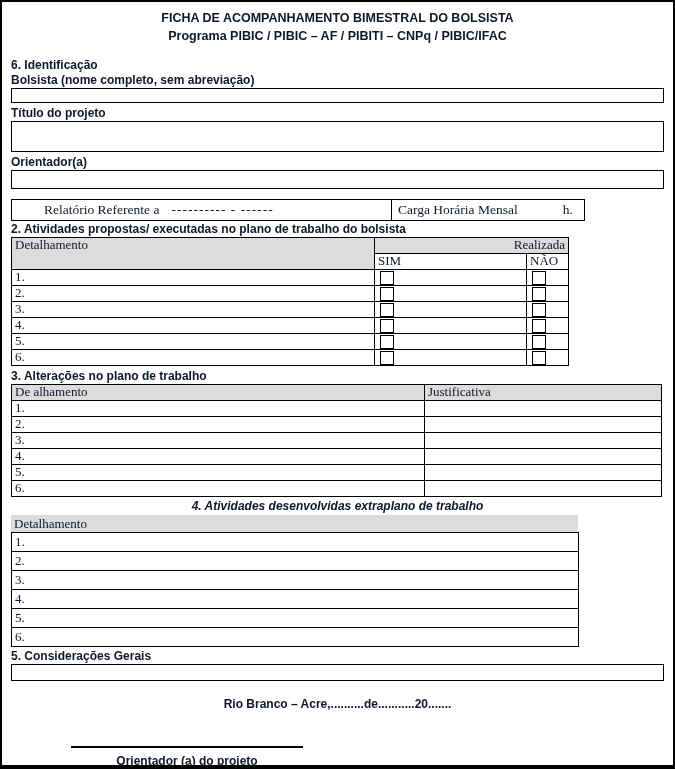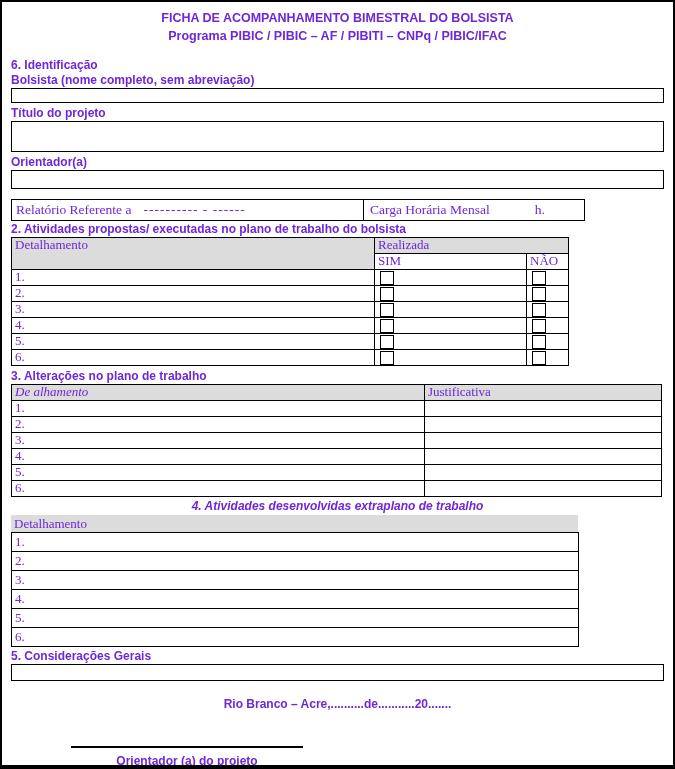--- a/index.html
+++ b/index.html
@@ -1,52 +1,52 @@
 <!DOCTYPE html>
 <html><head>
 <meta charset="utf-8">
 <style>
   html,body{margin:0;padding:0;background:#fff;}
   .page{
     position:relative;width:675px;height:769px;box-sizing:border-box;
     border:2px solid #000;border-bottom-width:4px;background:#fff;
-    font-family:"Liberation Sans",sans-serif;color:#6d28d9;overflow:hidden;
+    font-family:"Liberation Sans",sans-serif;color:#0f172a;overflow:hidden;
   }
   .inner{padding:6px 9px 0 9px;}
   .hdr{text-align:center;font-weight:bold;font-size:12.5px;line-height:1.3;margin-top:2px;}
   .sans{font-family:"Liberation Sans",sans-serif;font-weight:bold;font-size:12px;line-height:1.25;}
   .serif{font-family:"Liberation Serif",serif;font-size:13px;}
   .sec-label{margin-top:3px;}
   .fill-box{border:1px solid #000;background:#fff;box-sizing:border-box;width:100%;}
   .box-short{height:15px;}
   .box-tall{height:31px;margin-bottom:3px;}
   .box-mid{height:19px;}
   .box-cg{height:17px;}
   .gap10{height:10px;}
   
-  .report-row{display:flex;border:1px solid #000;width:574px;box-sizing:border-box;height:22px;align-items:center;}
+  .report-row{display:flex;border:1px solid #000;width:574px;box-sizing:border-box;height:22px;align-items:center;padding-left:28px;}
   .report-left{width:352px;box-sizing:border-box;border-right:1px solid #000;height:100%;display:flex;align-items:center;padding:0 4px;}
   .report-right{flex:1;display:flex;align-items:center;padding:0 6px;height:100%;}
   .report-row .serif{font-size:13.5px;}
   .rep-val{margin-left:12px;letter-spacing:1px;}
   .rep-h{margin-left:45px;}
   
   table.t{border-collapse:collapse;table-layout:fixed;}
   table.t td{
     border:1px solid #000;padding:0 3px;box-sizing:border-box;
     font-family:"Liberation Serif",serif;font-size:13px;height:16px;line-height:14px;
     overflow:hidden;white-space:nowrap;
   }
   .grey{background:#dcdcdc;}
-  .center{text-align:left;}
+  .center{text-align:right;}
   .cb{display:inline-block;width:12px;height:12px;border:1px solid #000;background:#fff;vertical-align:middle;margin-left:2px;}
   .hdr4{text-align:center;margin-top:2px;margin-bottom:1px;font-style:italic;}
   table.t4 td{height:19px;line-height:17px;}
   .t4-header{width:567px;box-sizing:border-box;background:#dcdcdc;font-family:"Liberation Serif",serif;font-size:13px;padding:1px 3px;height:17px;line-height:15px;}
-  .pre{white-space:pre;font-style:italic;}
+  .pre{white-space:pre;}
   
   .date-line{text-align:center;margin-top:16px;}
   .sig-row{display:flex;margin-top:34px;flex-direction:column;}
   .sig-block{box-sizing:border-box;border-top:2px solid #000;text-align:center;padding-top:3px;}
   .sig-left{margin-left:60px;width:232px;}
   .sig-right{margin-left:86px;width:202px;}
 </style>
 </head>
 <body>
 

